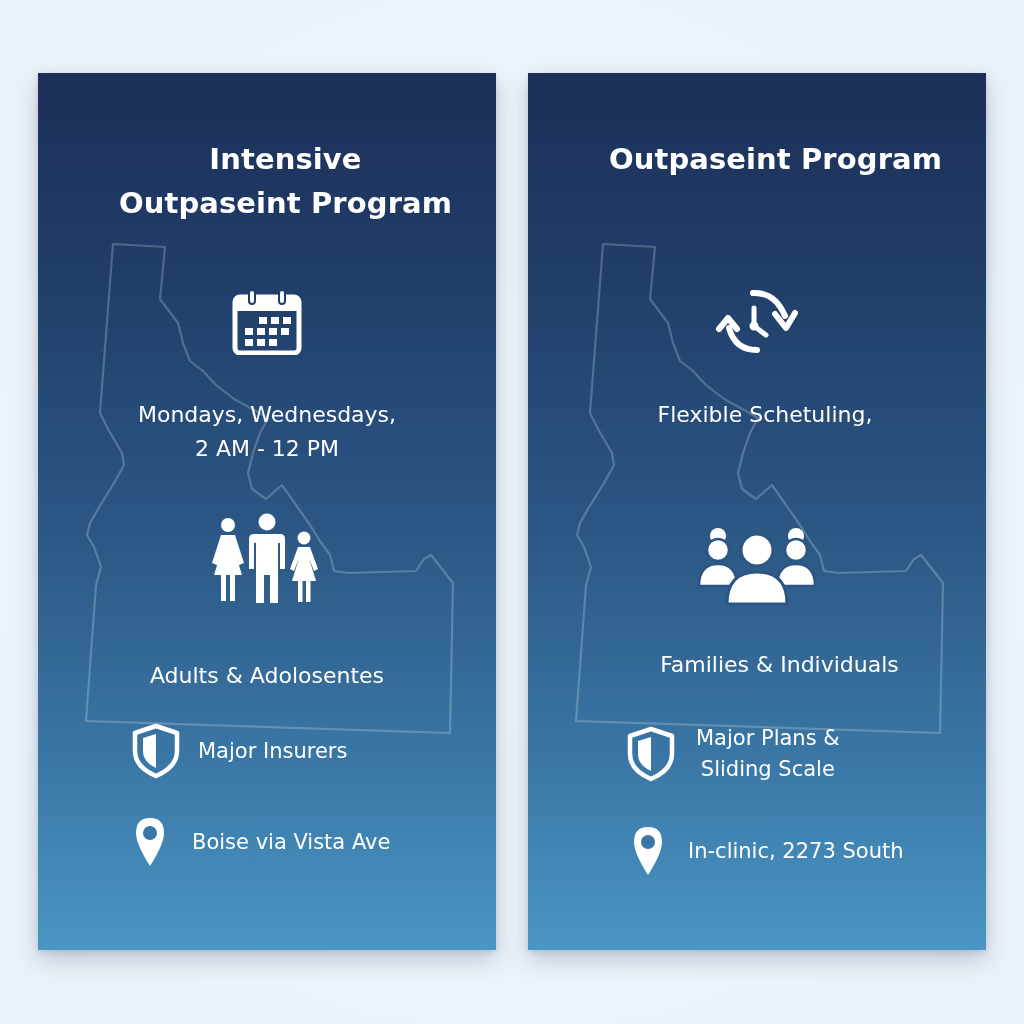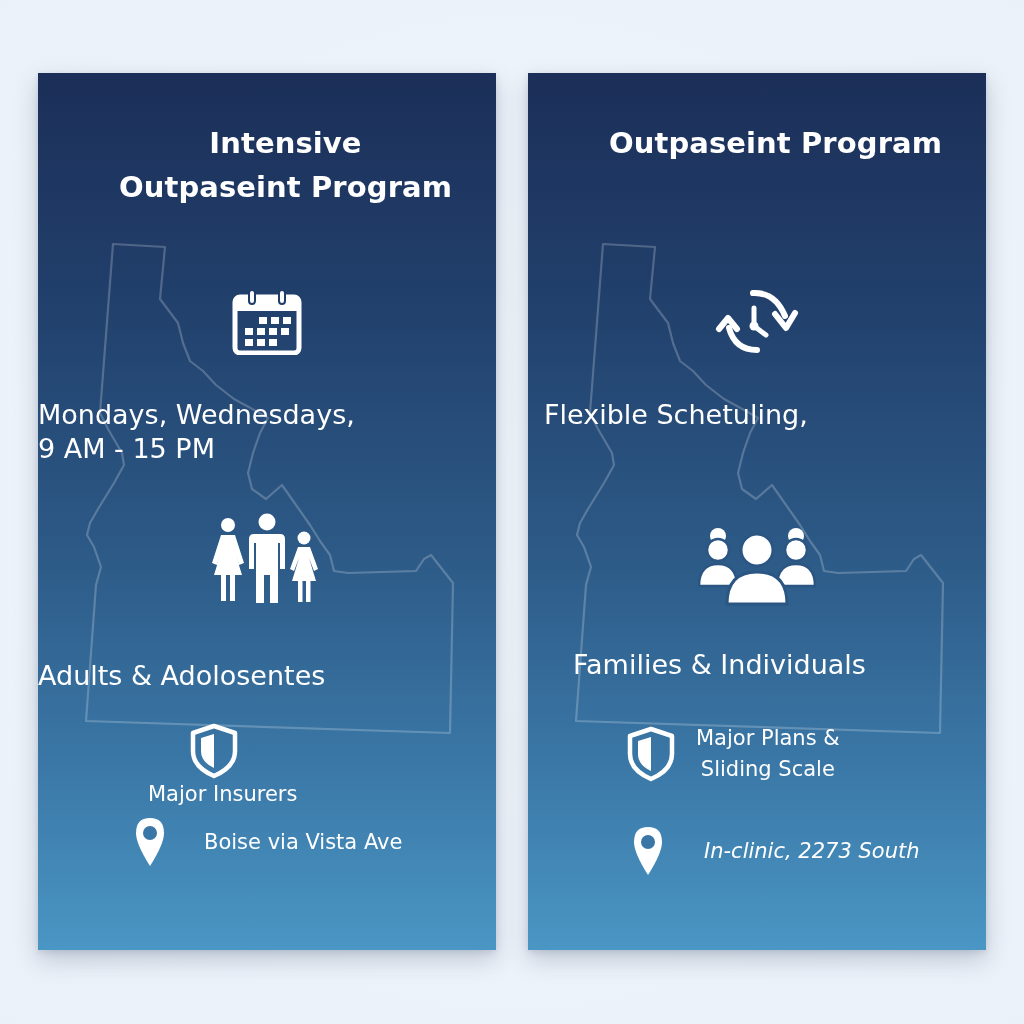--- a/index.html
+++ b/index.html
@@ -36,21 +36,21 @@
     top: 0;
     width: 458px;
     height: 877px;
     pointer-events: none;
   }
 
   .title {
     position: absolute;
     left: 0;
     right: 0;
-    top: 48px;
+    top: 64px;
     text-align: center;
     font-size: 29px;
     line-height: 44px;
     font-weight: 600;
     letter-spacing: 0.1px;
     color: #ffffff;
     margin-left: 37px;
   }
   .title span { display: block; }
 
@@ -60,21 +60,22 @@
     right: 0;
     display: flex;
     justify-content: center;
   }
   .icon-block svg { display: block; }
 
   .center-text {
     position: absolute;
     left: 0;
     right: 0;
-    font-size: 27px;
+    text-align: center;
+    font-size: 22px;
     line-height: 34px;
     color: #ffffff;
   }
   .center-text span { display: block; }
 
   .row {
     position: absolute;
     display: flex;
     align-items: center;
   }
@@ -121,21 +122,21 @@
         <rect x="38" y="39" width="8" height="7" fill="#fff"></rect>
         <rect x="50" y="39" width="8" height="7" fill="#fff"></rect>
         <rect x="14" y="50" width="8" height="7" fill="#fff"></rect>
         <rect x="26" y="50" width="8" height="7" fill="#fff"></rect>
         <rect x="38" y="50" width="8" height="7" fill="#fff"></rect>
       </svg>
     </div>
 
     <div class="center-text" style="top:325px;">
       <span>Mondays, Wednesdays,</span>
-      <span>9 AM - 15 PM</span>
+      <span>2 AM - 12 PM</span>
     </div>
 
     <div class="icon-block" style="top:440px;">
       <svg width="114" height="92" viewBox="0 0 114 92">
 
         <circle cx="18" cy="12" r="7" fill="#fff"></circle>
         <path d="M11 22 L25 22 L34 50 L29 52 L24 36 L32 62 L4 62 L12 36 L7 52 L2 50 Z" fill="#fff"></path>
         <rect x="11" y="62" width="5" height="26" fill="#fff"></rect>
         <rect x="20" y="62" width="5" height="26" fill="#fff"></rect>
 
@@ -144,40 +145,40 @@
 
         <circle cx="94" cy="25" r="6.5" fill="#fff"></circle>
         <path d="M88 34 L100 34 L108 56 L104 58 L99 45 L106 68 L82 68 L89 45 L84 58 L80 56 Z" fill="#fff"></path>
         <rect x="88" y="68" width="4.5" height="21" fill="#fff"></rect>
         <rect x="96" y="68" width="4.5" height="21" fill="#fff"></rect>
       </svg>
     </div>
 
     <div class="center-text" style="top:586px;">Adults &amp; Adolosentes</div>
 
-    <div class="row" style="left:93px; top:650px;flex-direction:column;">
+    <div class="row" style="left:93px; top:650px;">
       <div class="row-icon">
       <svg width="50" height="56" viewBox="0 0 50 56">
         <path d="M25 3 L46 10 L46 28 Q46 44 25 53 Q4 44 4 28 L4 10 Z" fill="none" stroke="#fff" stroke-width="4.5" stroke-linejoin="round"></path>
         <path d="M25 11 L25 45 Q12 39 12 28 L12 15 Z" fill="#fff"></path>
       </svg>
       </div>
       <div class="row-text" style="margin-left:17px;">
         <span>Major Insurers</span>
       </div>
     </div>
 
     <div class="row" style="left:96px; top:743px;">
       <div class="row-icon">
       <svg width="32" height="52" viewBox="0 0 32 52">
         <path d="M16 2 Q30 2 30 17 Q30 28 16 50 Q2 28 2 17 Q2 2 16 2 Z" fill="#fff"></path>
         <circle cx="16" cy="17" r="7" fill="#3a77a7"></circle>
       </svg>
       </div>
-      <div class="row-text" style="margin-left:38px;text-align:right;">
+      <div class="row-text" style="margin-left:26px;text-align:right;">
         <span>Boise via Vista Ave</span>
       </div>
     </div>
   </div>
 
   <div class="card right">
     <svg class="state-outline" viewBox="0 0 458 877">
       <path d="M75 171 L127 174 L122 226 L140 250 L145 270 L152 288 L165 298 L178 312 L196 326 L218 338 L230 345 L222 360 L215 380 L210 400 L214 416 L228 426 L244 412 L258 432 L272 452 L282 468 L292 482 L296 498 L310 500 L378 498 L386 486 L393 482 L415 510 L412 660 L48 648 L58 512 L63 494 L56 474 L49 462 L52 450 L60 436 L76 410 L86 392 L84 380 L70 356 L62 340 Z" fill="none" stroke="rgba(255,255,255,0.22)" stroke-width="2.2" stroke-linejoin="round"></path>
     </svg>
 
@@ -235,19 +236,19 @@
       </div>
     </div>
 
     <div class="row" style="left:104px; top:752px;">
       <div class="row-icon">
       <svg width="32" height="52" viewBox="0 0 32 52">
         <path d="M16 2 Q30 2 30 17 Q30 28 16 50 Q2 28 2 17 Q2 2 16 2 Z" fill="#fff"></path>
         <circle cx="16" cy="17" r="7" fill="#3a77a7"></circle>
       </svg>
       </div>
-      <div class="row-text" style="margin-left:40px;font-style:italic;">
+      <div class="row-text" style="margin-left:24px;">
         <span>In-clinic, 2273 South</span>
       </div>
     </div>
   </div>
 
 </div>
 
 </body></html>

